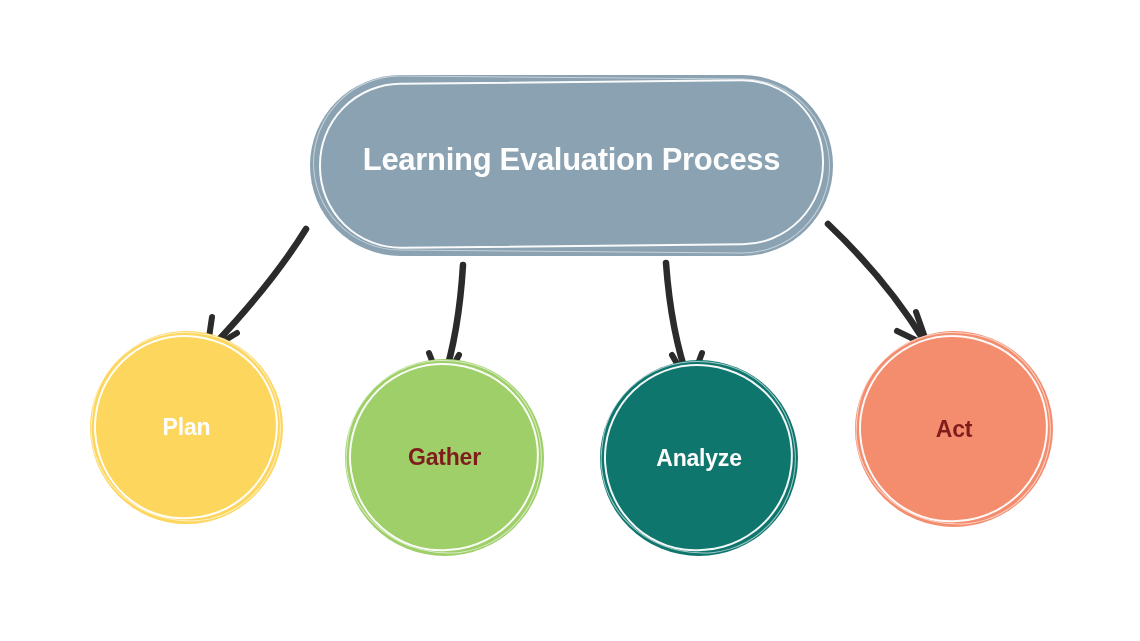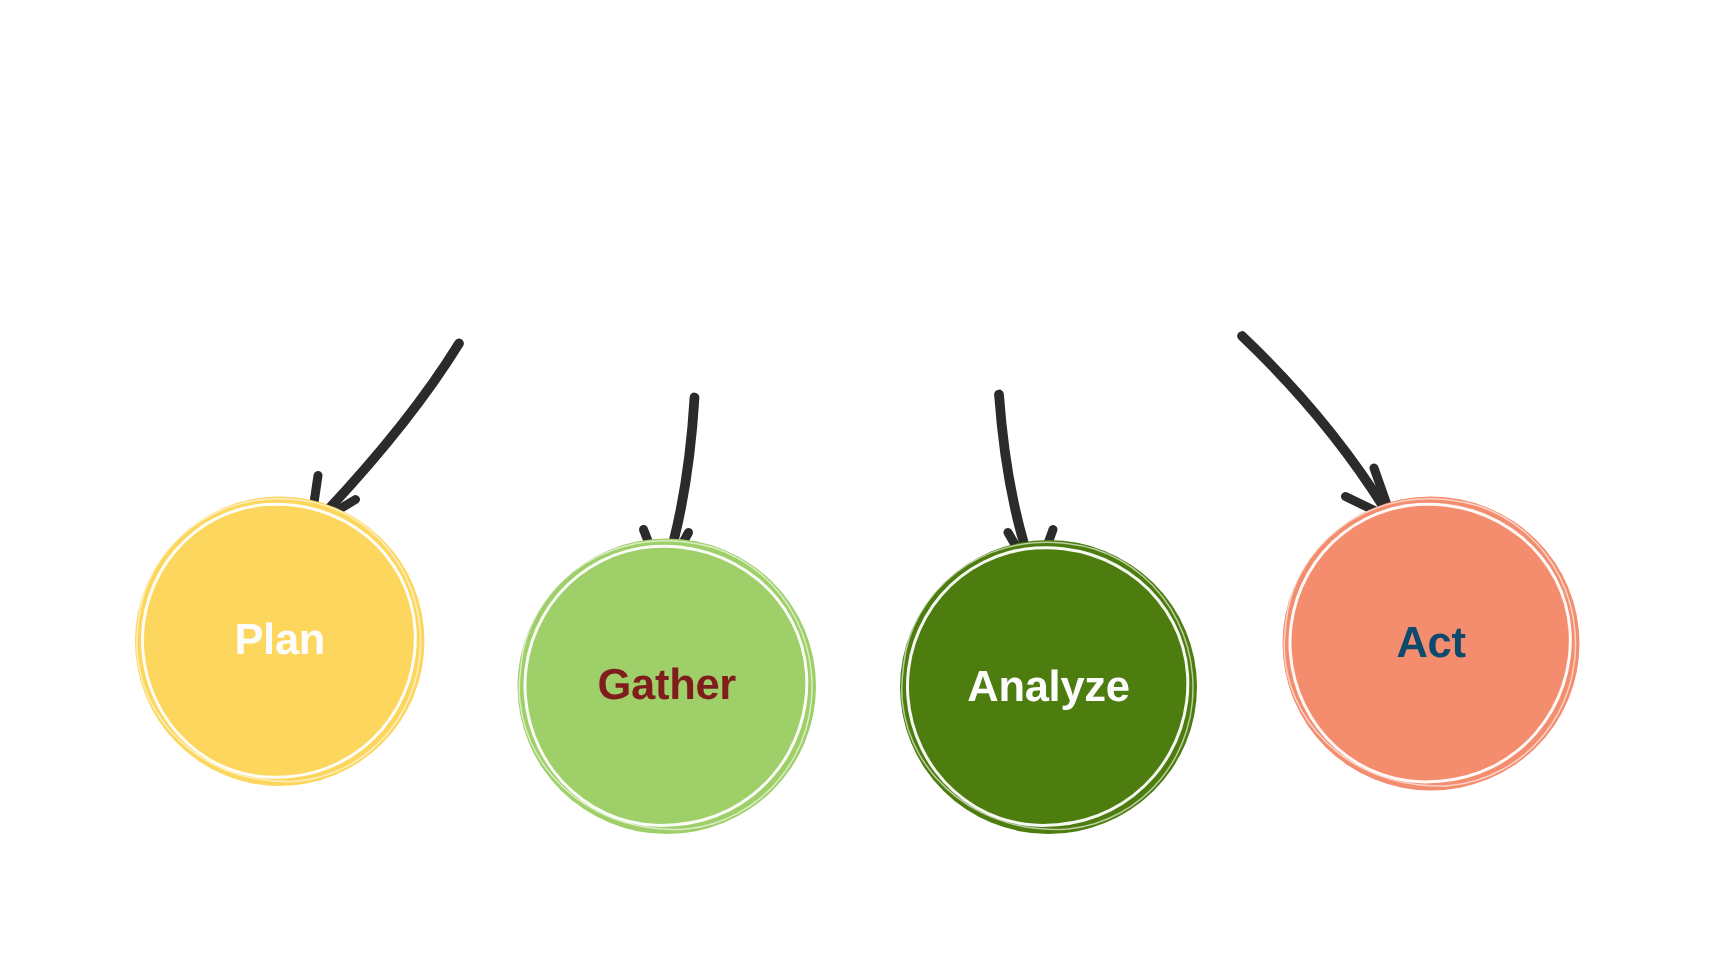--- a/index.html
+++ b/index.html
@@ -48,21 +48,21 @@
   }
   
   .node{
     position:absolute;
     border-radius:50%;
     display:flex;
     align-items:center;
     justify-content:center;
   }
   .node-label{
-    font-size:29px;
+    font-size:23px;
     font-weight:bold;
     letter-spacing:-0.2px;
     position:relative;
     z-index:2;
   }
   .node-plan   {left:90px; top:331px; width:193px; height:193px;}
   .node-gather {left:345px;top:359px; width:199px; height:197px;}
   .node-analyze{left:600px;top:360px; width:198px; height:196px;}
   .node-act    {left:855px;top:331px; width:198px; height:196px;}
   
@@ -110,38 +110,43 @@
     <path class="arrow-shaft" d="M 463 265 Q 459 332 443 382" stroke="#2b2b2b"></path>
     <path class="arrow-head" d="M 429 353 L 442 386 L 459 355" stroke="#2b2b2b"></path>
 
     <path class="arrow-shaft" d="M 666 263 Q 671 332 689 382" stroke="#2b2b2b"></path>
     <path class="arrow-head" d="M 672 355 L 690 386 L 702 353" stroke="#2b2b2b"></path>
 
     <path class="arrow-shaft" d="M 828 224 Q 886 279 925 342" stroke="#2b2b2b"></path>
     <path class="arrow-head" d="M 916 312 L 928 346 L 897 331" stroke="#2b2b2b"></path>
   </svg>
 
+  <div class="blob" style="background-color: rgb(138, 162, 177);">
+    <i class="ring r1"></i>
+    <i class="ring r2"></i>
+    <span class="blob-label" style="color: rgb(253, 253, 253);">Learning Evaluation Process</span>
+  </div>
 
   <div class="node node-plan" style="background-color: rgb(253, 214, 94);">
     <i class="ring r1"></i>
     <i class="ring r2"></i>
     <span class="node-label" style="color: rgb(253, 253, 253);">Plan</span>
   </div>
 
   <div class="node node-gather" style="background-color: rgb(158, 207, 104);">
     <i class="ring r1"></i>
     <i class="ring r2"></i>
     <span class="node-label" style="color: #7f1d1d;">Gather</span>
   </div>
 
-  <div class="node node-analyze" style="background-color: #4d7c0f; text-align: right;">
+  <div class="node node-analyze" style="background-color: #0f766e; text-align: right;">
     <i class="ring r1"></i>
     <i class="ring r2"></i>
     <span class="node-label" style="color: rgb(253, 253, 253);">Analyze</span>
   </div>
 
   <div class="node node-act" style="background-color: rgb(244, 140, 110);">
     <i class="ring r1"></i>
     <i class="ring r2"></i>
-    <span class="node-label" style="color: #0c4a6e;">Act</span>
+    <span class="node-label" style="color: #7f1d1d;">Act</span>
   </div>
 
 </div>
 
 </body></html>

